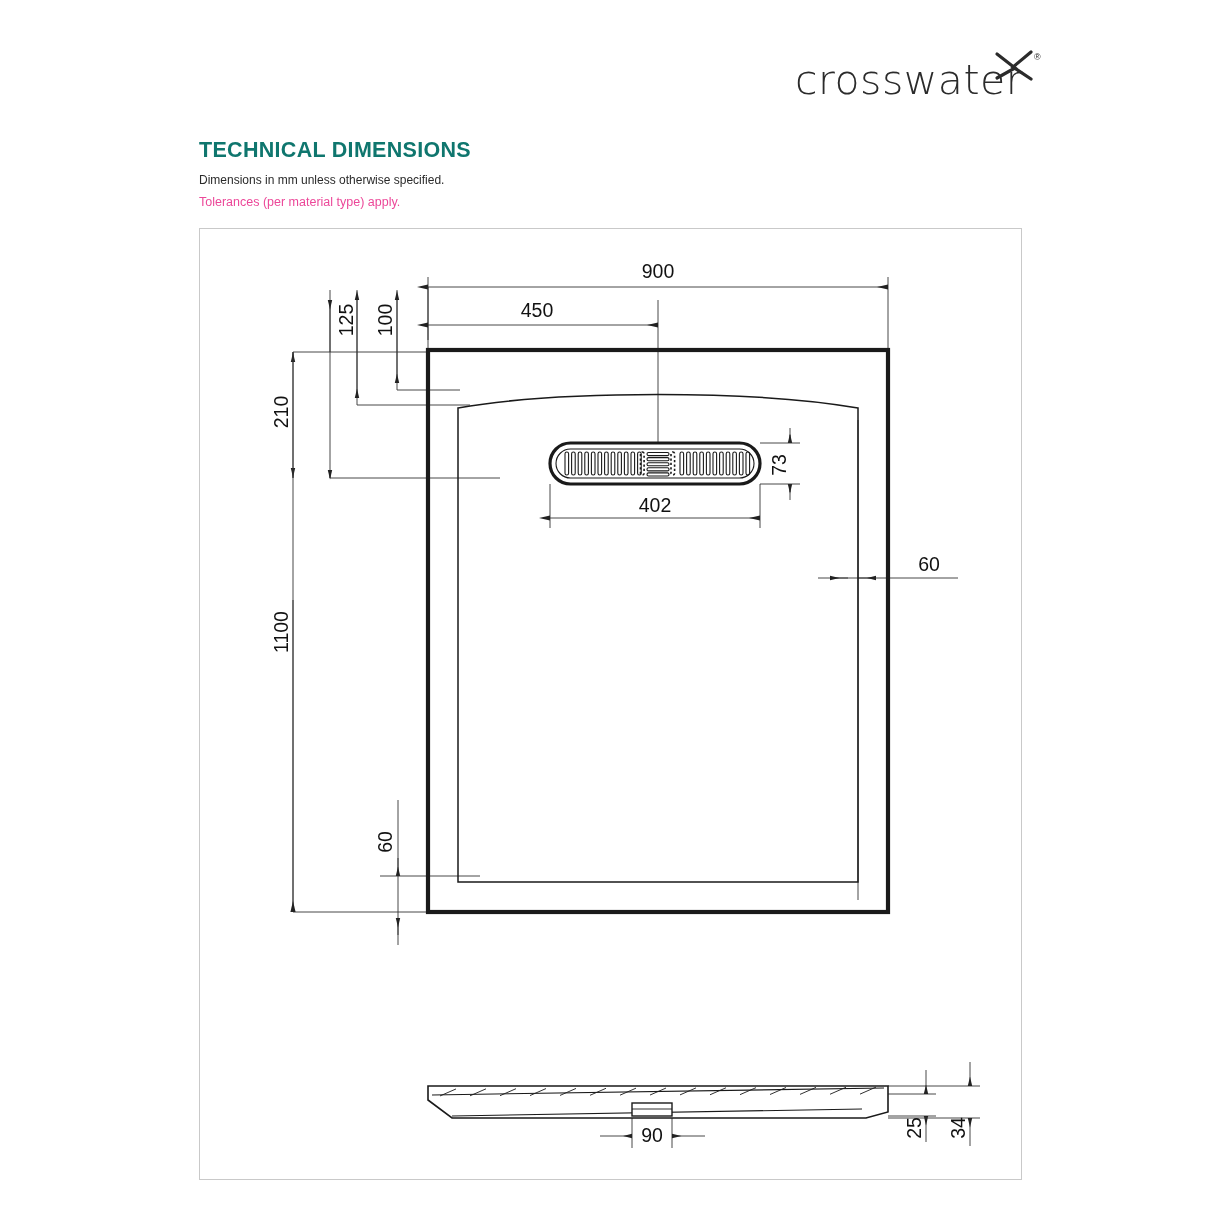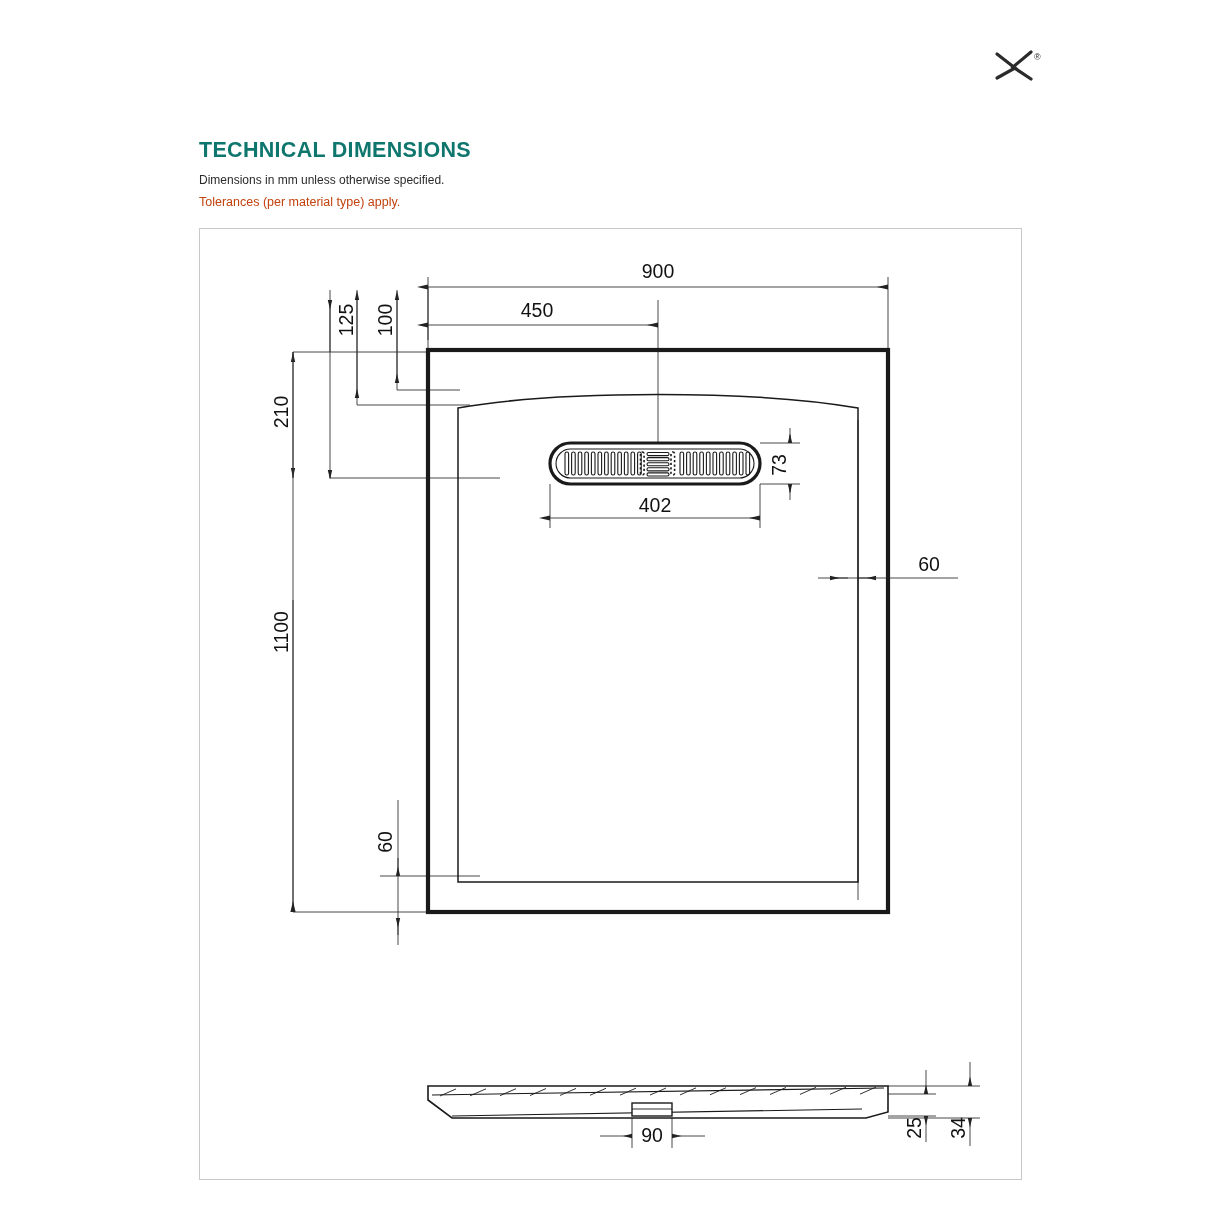--- a/index.html
+++ b/index.html
@@ -52,21 +52,21 @@
     top: 173px;
     font-size: 12px;
     color: #2a2a2a;
     white-space: nowrap;
   }
   #doc-subtitle-2 {
     position: absolute;
     left: 199px;
     top: 195px;
     font-size: 12.5px;
-    color: #c2410c;
+    color: #ec4899;
     white-space: nowrap;
   }
 
   
   #drawing-frame {
     position: absolute;
     left: 199px;
     top: 228px;
     width: 823px;
     height: 952px;
@@ -86,20 +86,21 @@
   .dim-text {
     font-family: "Liberation Sans", sans-serif;
     font-size: 19.5px;
     fill: #111111;
   }
 </style>
 </head>
 <body>
 
 <div id="brand-logo">
+  <div class="wordmark">crosswater</div>
   <svg width="60" height="46" viewBox="0 0 60 46" style="position:absolute;left:196px;top:0px;">
     <path d="M 6 6 L 24 20 L 6 30" fill="none" stroke="#2b2b2b" stroke-width="3.2" stroke-linecap="round"></path>
     <path d="M 40 4 L 22 19 L 40 31" fill="none" stroke="#2b2b2b" stroke-width="3.2" stroke-linecap="round"></path>
     <text x="43" y="12" font-family="Liberation Sans, sans-serif" font-size="9" fill="#2b2b2b">®</text>
   </svg>
 </div>
 
 <div id="doc-title">TECHNICAL DIMENSIONS</div>
 <div id="doc-subtitle-1">Dimensions in mm unless otherwise specified.</div>
 <div id="doc-subtitle-2">Tolerances (per material type) apply.</div>

